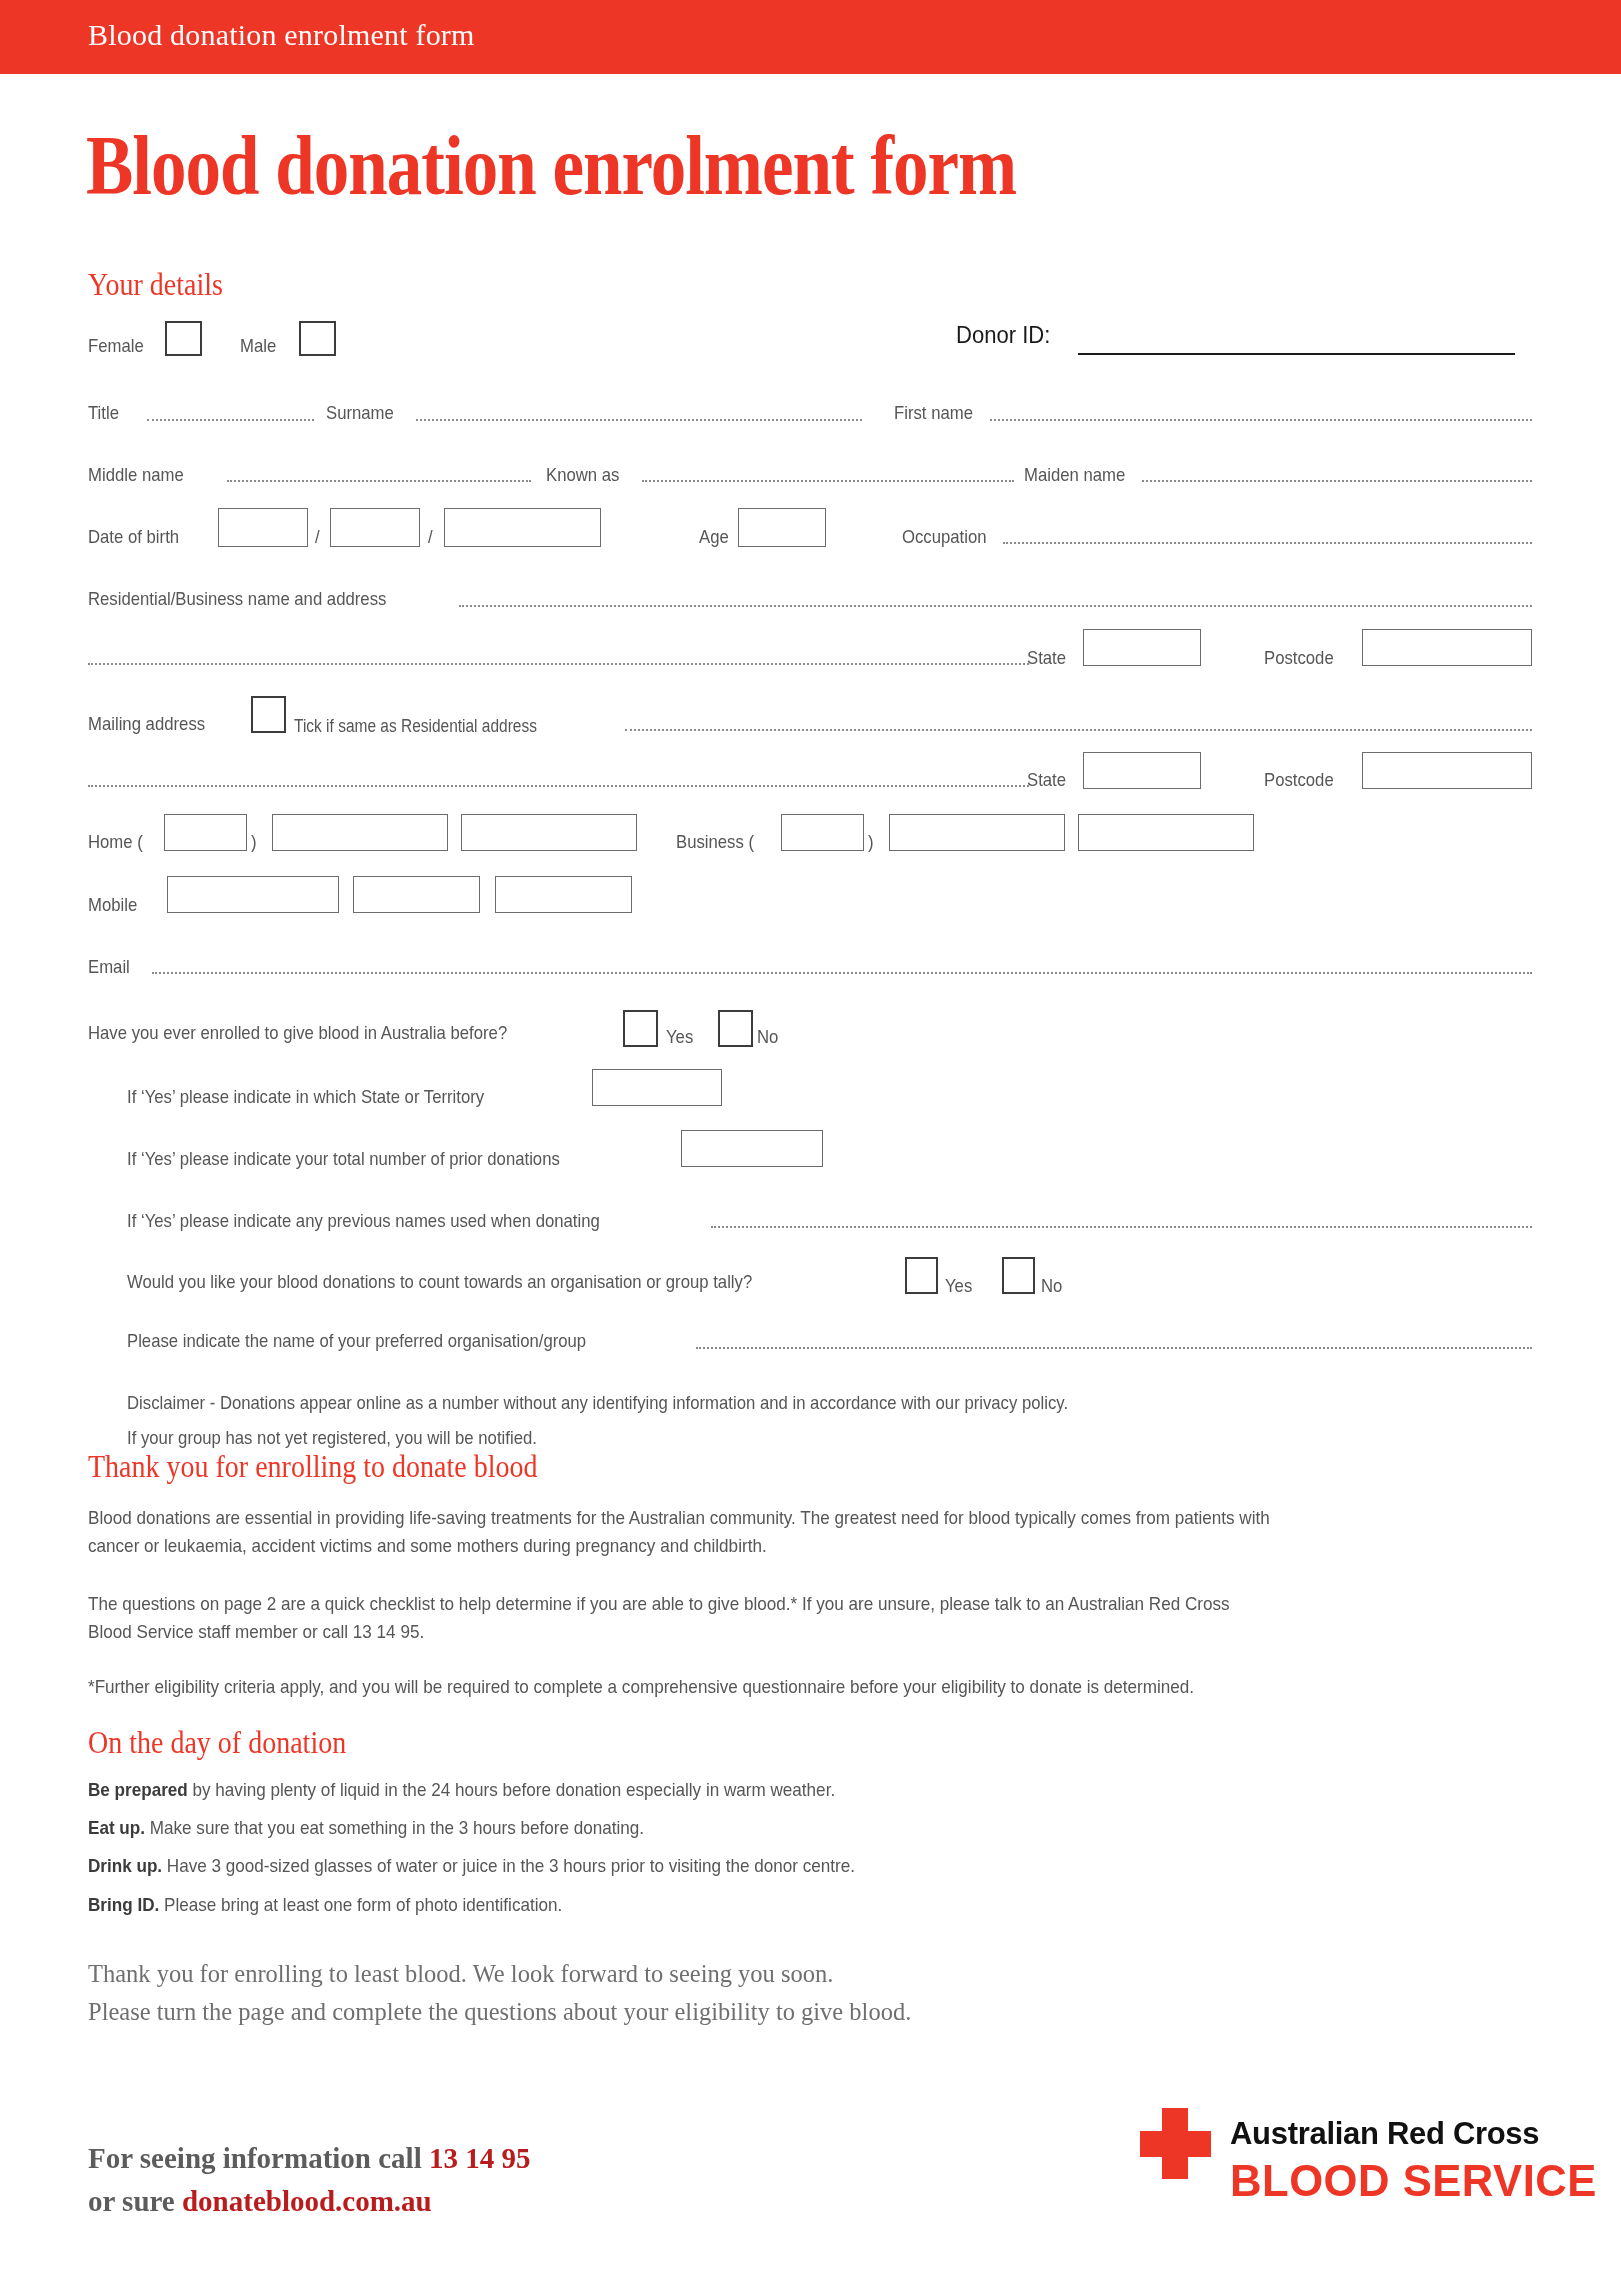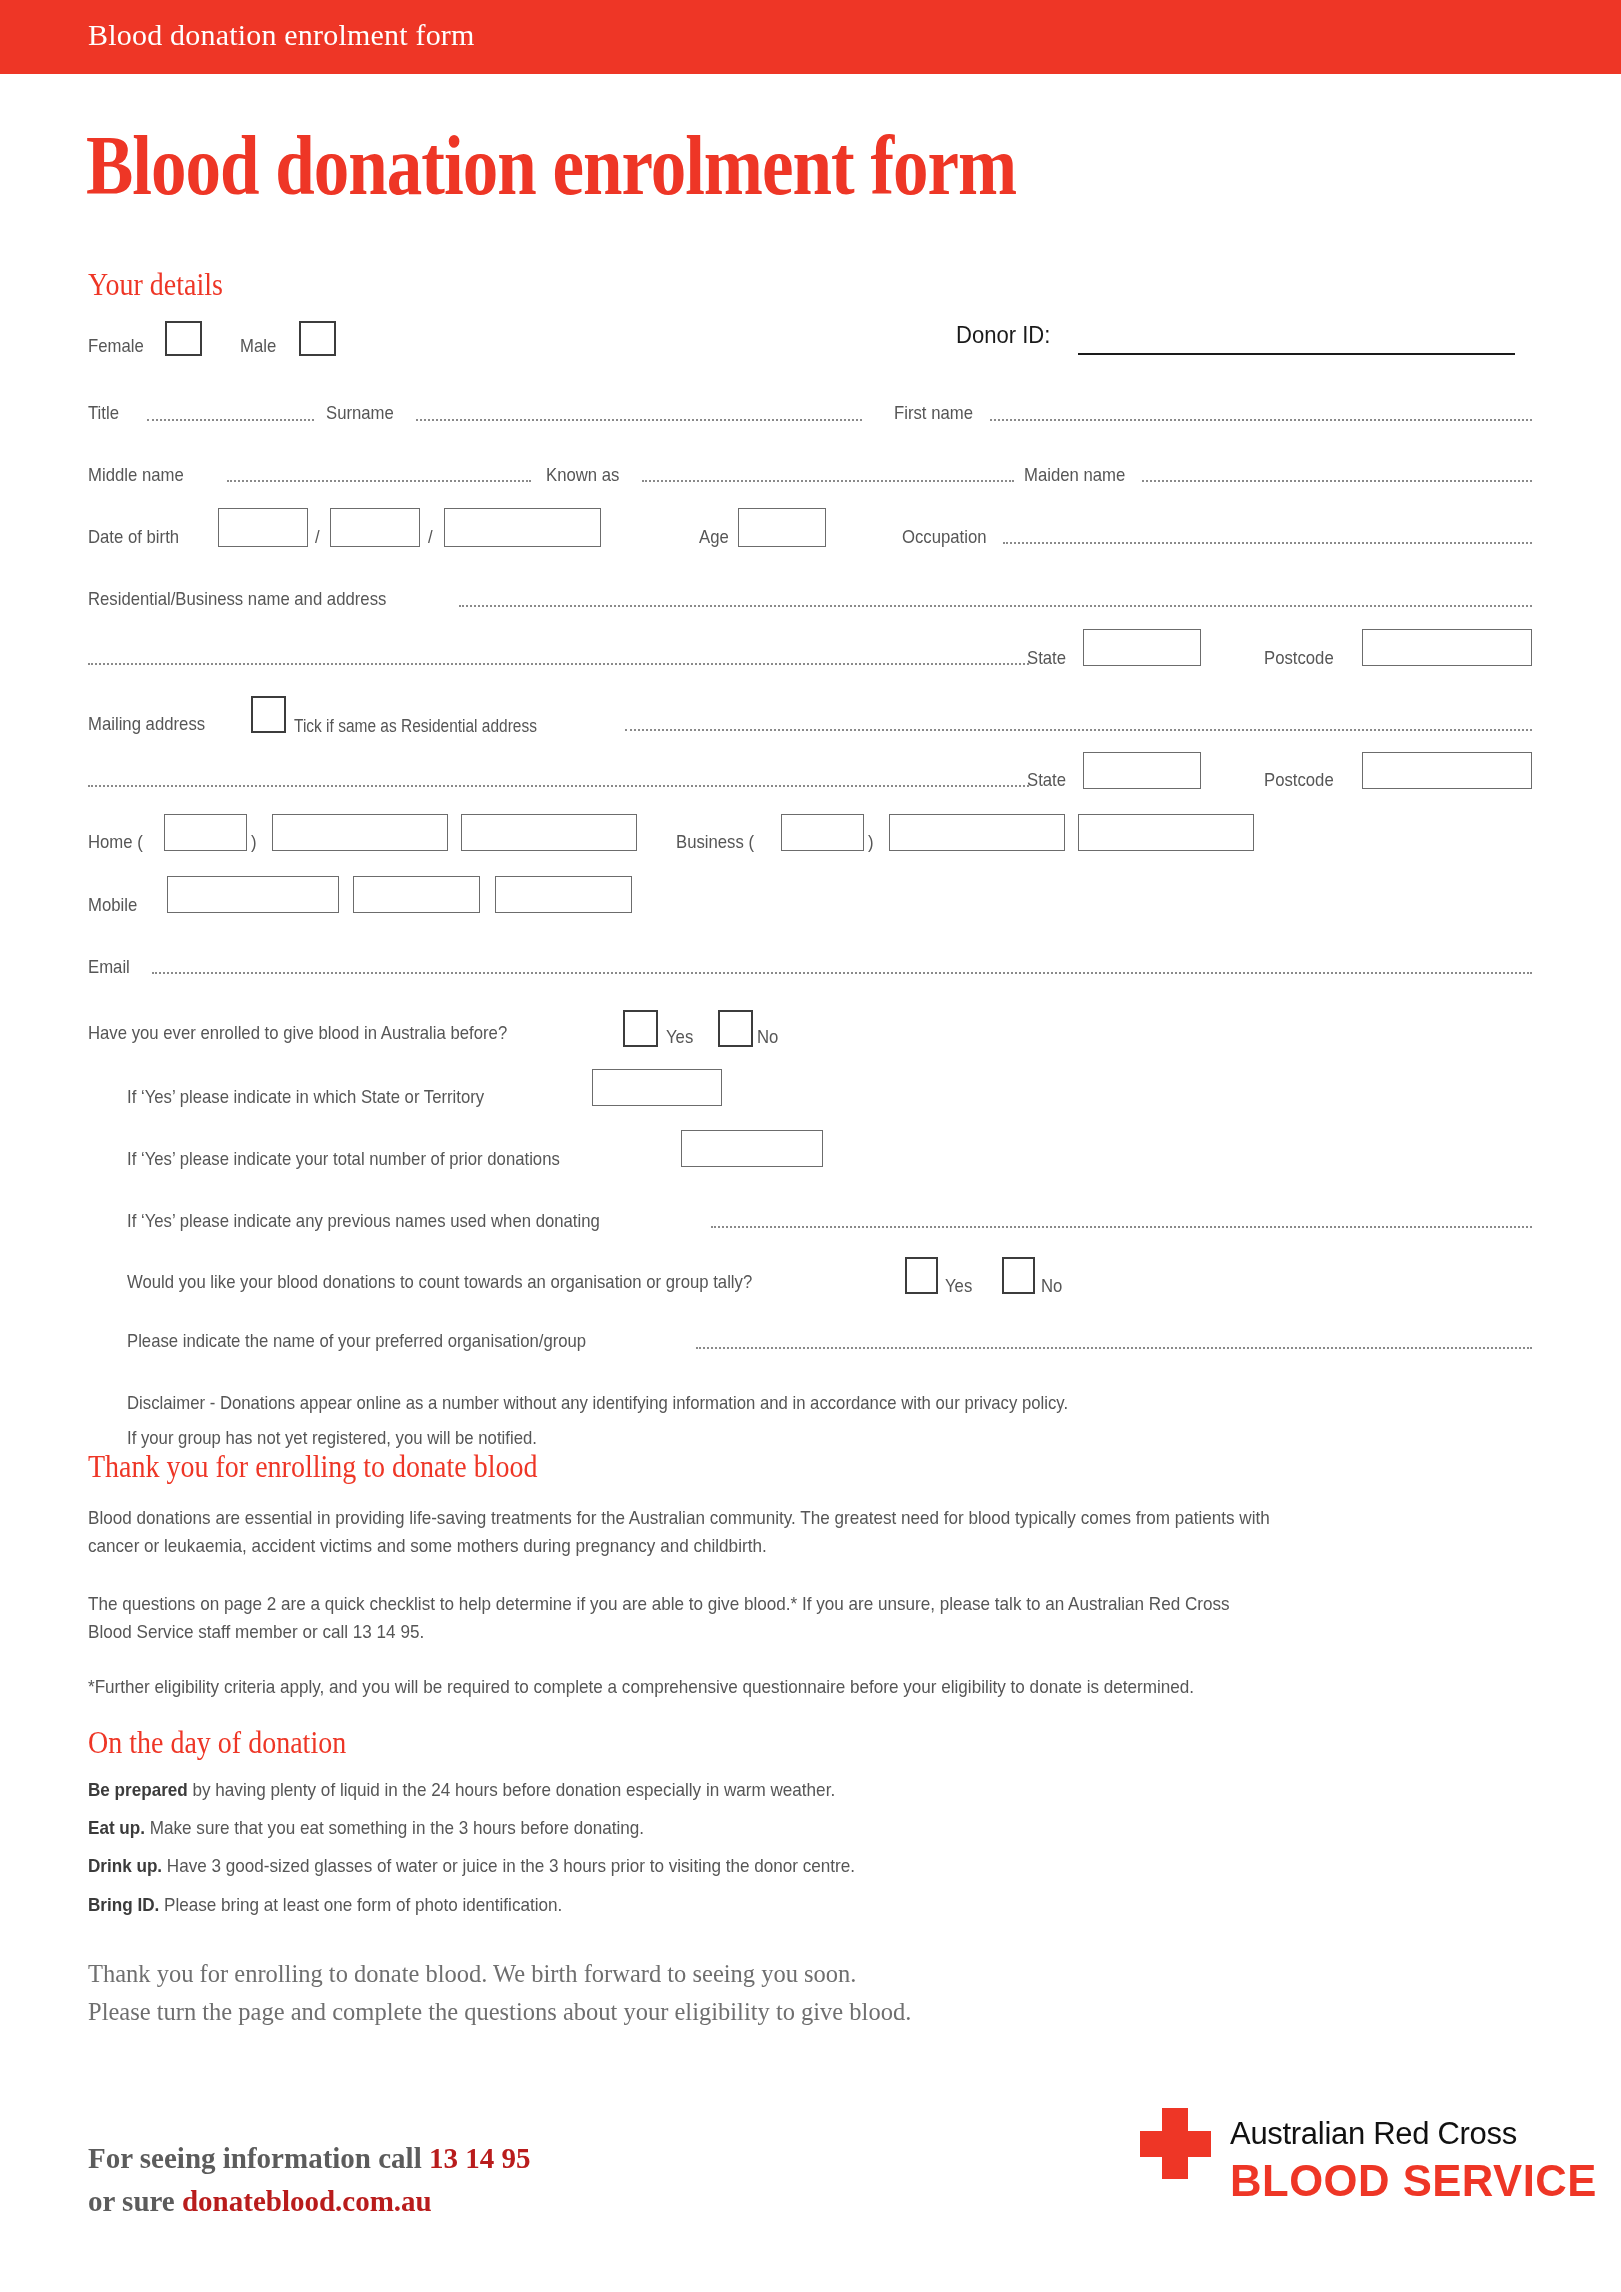--- a/index.html
+++ b/index.html
@@ -147,21 +147,21 @@
     position: absolute;
     background: #ee3626;
   }
   .logo-cross-h {
     position: absolute;
     background: #ee3626;
   }
   .logo-l1 {
     position: absolute;
     font-family: "Liberation Sans", sans-serif;
-    font-weight: normal;
+    font-weight: bold;
     font-size: 31px;
     color: #111111;
     white-space: nowrap;
     letter-spacing: -0.3px;
     text-align: right;
   }
   .logo-l2 {
     position: absolute;
     font-family: "Liberation Sans Narrow", "Liberation Sans", sans-serif;
     font-weight: bold;
@@ -299,21 +299,21 @@
 <div class="sec-head" style="left:88px; top:1725px;">On the day of donation</div>
 
 <div class="para" style="left:88px; top:1776px;"><b>Be prepared</b><span> by having plenty of liquid in the 24 hours before donation especially in warm weather.</span></div>
 
 <div class="para" style="left:88px; top:1814px;"><b>Eat up.</b><span> Make sure that you eat something in the 3 hours before donating.</span></div>
 
 <div class="para" style="left:88px; top:1852px;"><b>Drink up.</b><span> Have 3 good-sized glasses of water or juice in the 3 hours prior to visiting the donor centre.</span></div>
 
 <div class="para" style="left:88px; top:1891px;"><b>Bring ID.</b><span> Please bring at least one form of photo identification.</span></div>
 
-<div class="closing" style="left:88px; top:1956px;">Thank you for enrolling to donate blood. We birth forward to seeing you soon.</div>
+<div class="closing" style="left:88px; top:1956px;">Thank you for enrolling to least blood. We look forward to seeing you soon.</div>
 <div class="closing" style="left:88px; top:1994px;">Please turn the page and complete the questions about your eligibility to give blood.</div>
 
 <div class="footer-text" style="left:88px; top:2137px;"><span>For seeing information call </span><span class="red">13 14 95</span></div>
 <div class="footer-text" style="left:88px; top:2180px;"><span>or sure </span><span class="red">donateblood.com.au</span></div>
 
 <div class="logo-cross-v" style="left:1162px; top:2108px; width:25.5px; height:71px;"></div>
 <div class="logo-cross-h" style="left:1140px; top:2131px; width:71px; height:25.5px;"></div>
 <div class="logo-l1" style="left:1230px; top:2116px;">Australian Red Cross</div>
 <div class="logo-l2" style="left:1230px; top:2155px;">BLOOD SERVICE</div>
 

